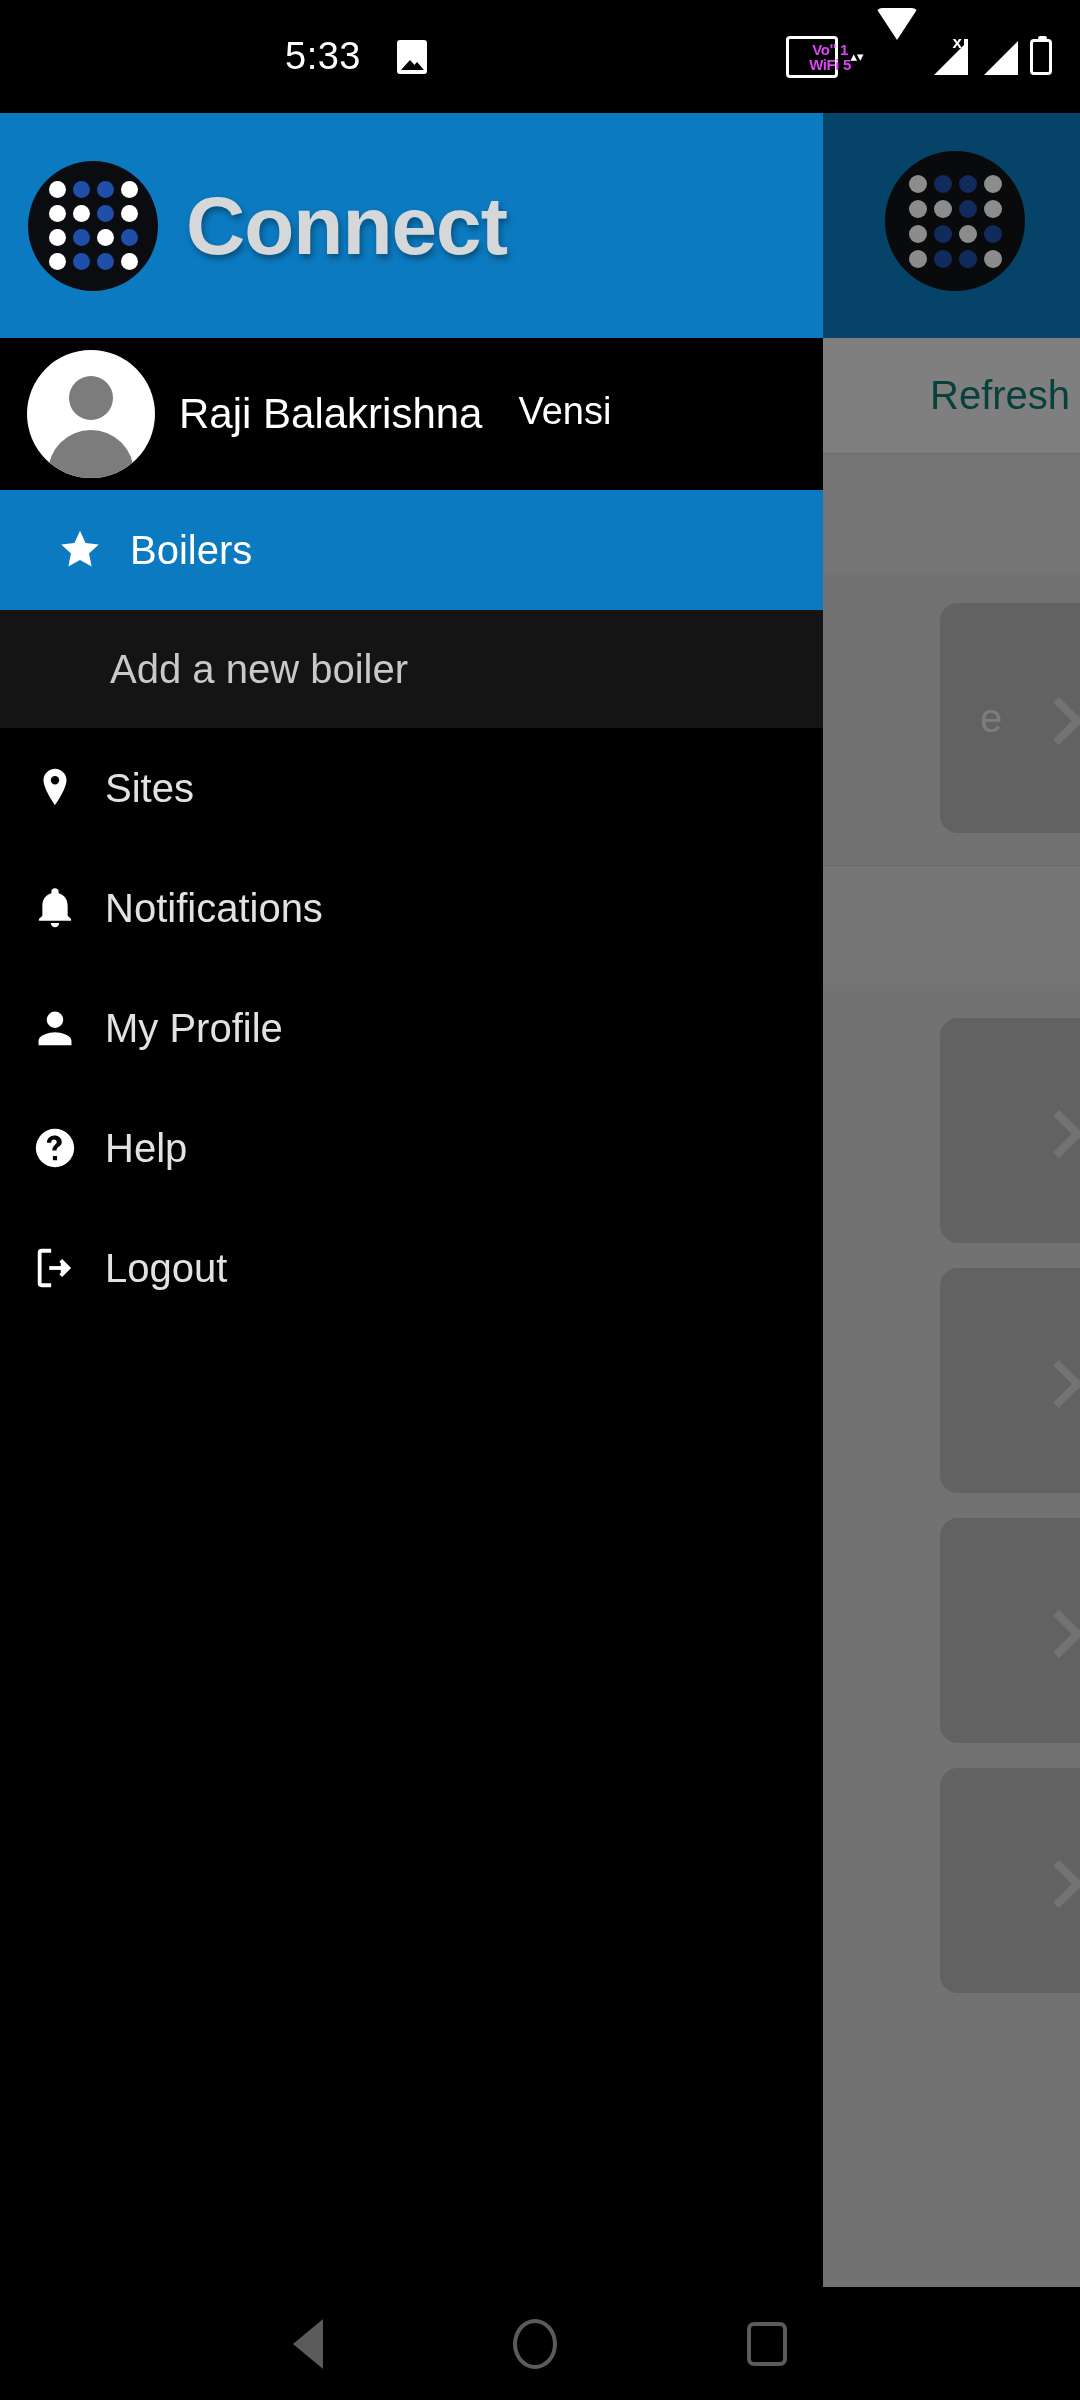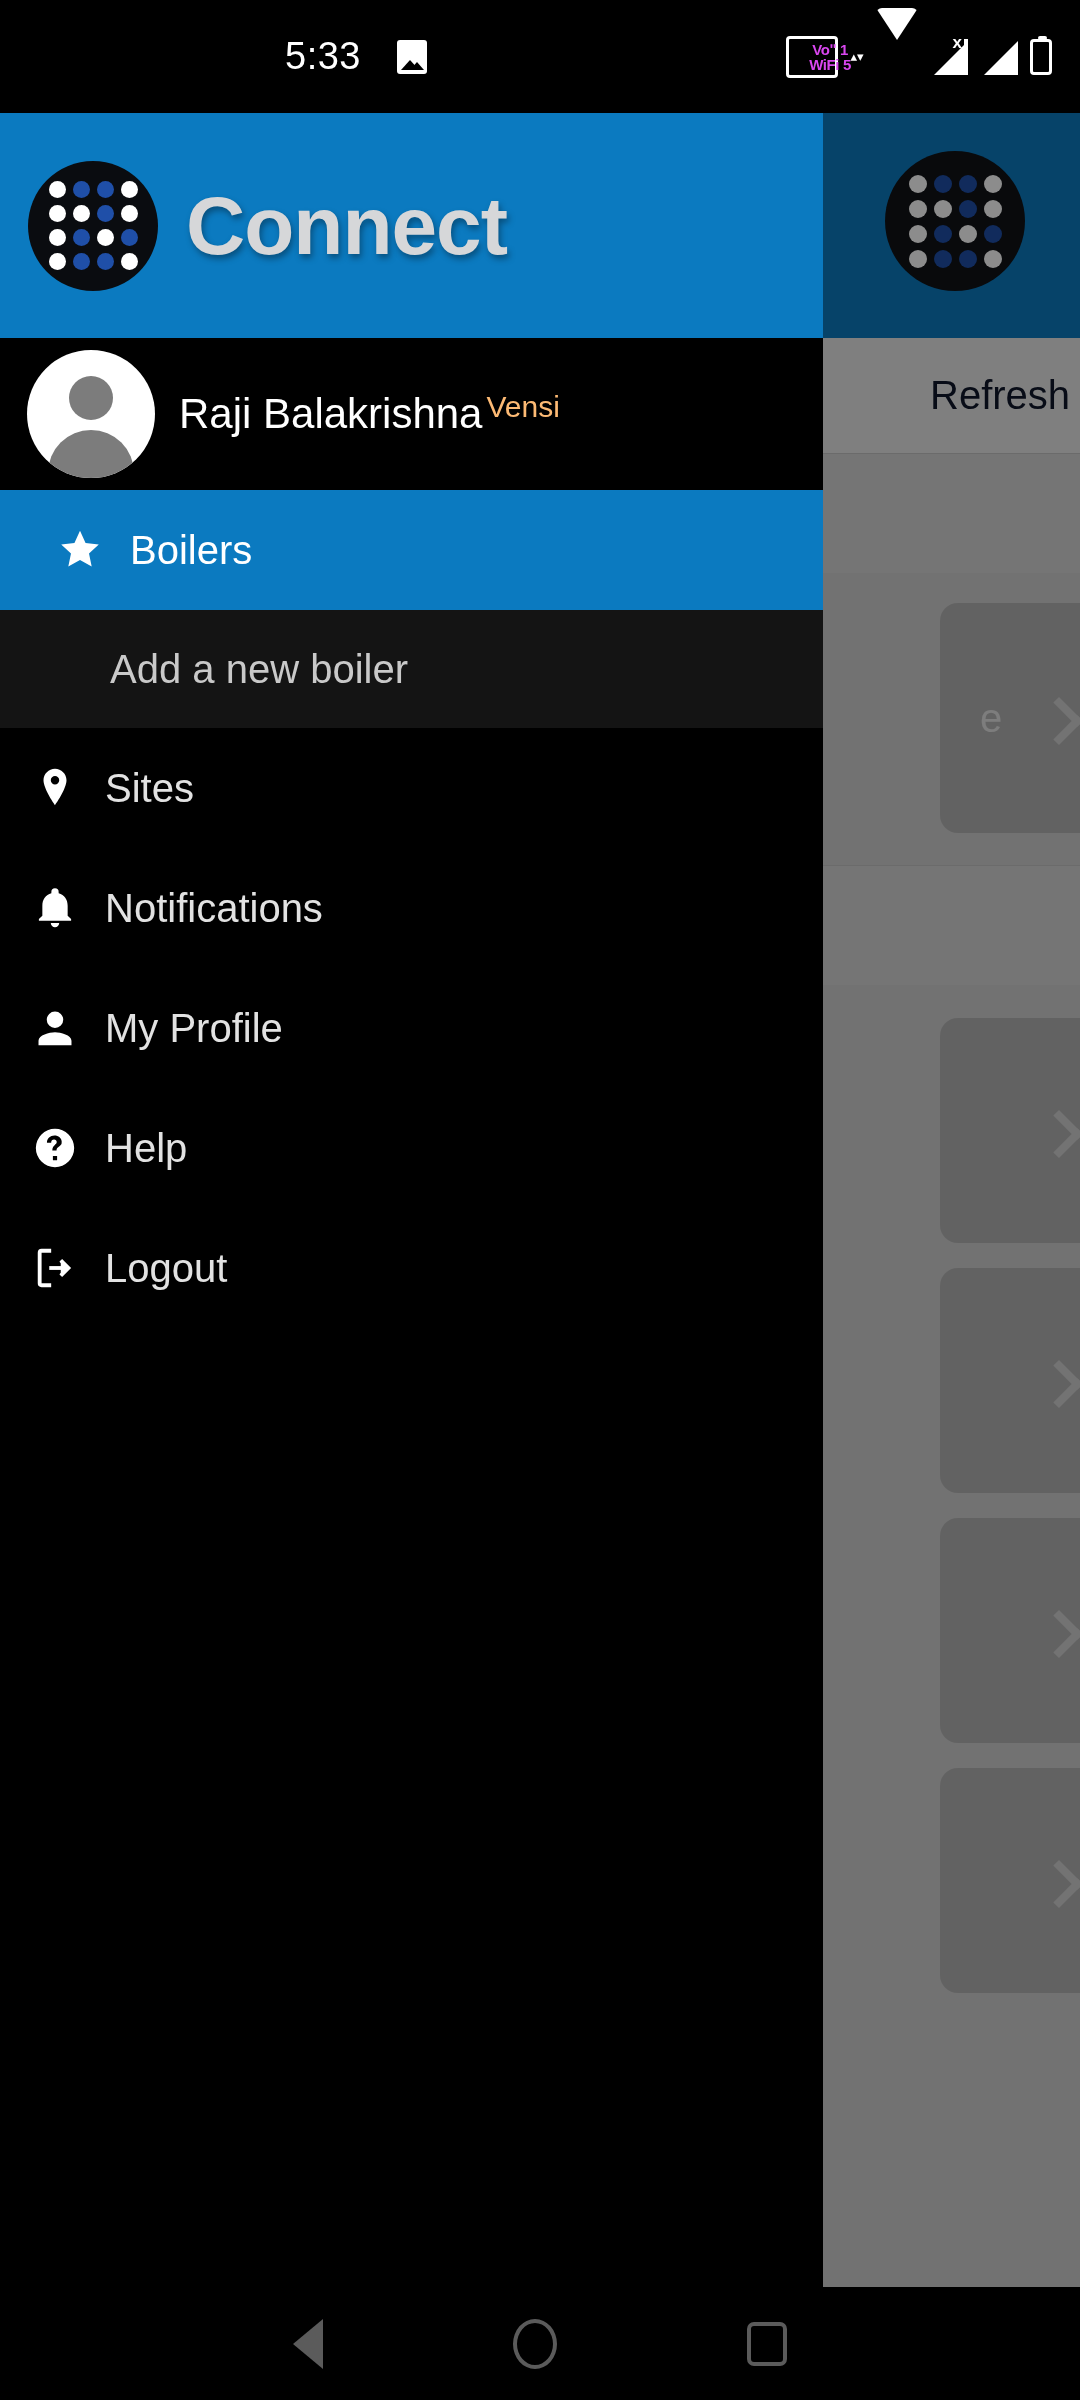--- a/index.html
+++ b/index.html
@@ -56,21 +56,21 @@
     position:absolute; right:55px; top:38px; width:140px; height:140px;
     border-radius:50%; background:#111317; display:flex; align-items:center; justify-content:center;
   }
   .dotgrid{ display:grid; grid-template-columns:repeat(4,1fr); gap:7px; }
   .dotgrid i{ display:block; width:18px;height:18px;border-radius:50%; }
 
   #bg-refresh{
     position:absolute; left:0; top:225px; width:1080px; height:115px;
     background:#e8e8e8; display:flex; align-items:center;
   }
-  #bg-refresh .lbl{ margin-left:930px; font-size:40px; color:#0f172a; white-space:nowrap; }
+  #bg-refresh .lbl{ margin-left:930px; font-size:40px; color:#0f766e; white-space:nowrap; }
 
   .bg-row{
     position:absolute; left:0; width:1080px; background:#d6d6d6;
     border-top:1px solid #c4c4c4; display:flex; align-items:center; justify-content:center;
   }
   .bg-chev-d{ width:40px;height:40px;position:relative; }
   .bg-chev-d:before{
     content:""; position:absolute; left:5px; top:8px; width:26px;height:26px;
     border-right:8px solid #4a4a4a; border-bottom:8px solid #4a4a4a; transform:rotate(45deg);
   }
@@ -115,21 +115,21 @@
   #avatar{
     margin-left:27px; width:128px;height:128px;border-radius:50%;
     background:#fff; position:relative; overflow:hidden; flex:none;
   }
   #avatar .head{ position:absolute; left:50%; top:26px; transform:translateX(-50%);
      width:44px;height:44px;border-radius:50%;background:#7c7c7c;}
   #avatar .body{ position:absolute; left:50%; top:80px; transform:translateX(-50%);
      width:86px;height:64px;border-radius:43px 43px 0 0;background:#7c7c7c;}
   #profile-text{ margin-left:24px; display:flex; flex-direction:row; gap:4px; }
   #profile-name{ font-size:42px; color:#fff; }
-  #profile-sub{ font-size:30px; color:#fdba74; }
+  #profile-sub{ font-size:38px; color:#ffffff;margin-left:32px; }
 
   
   #nav{ position:absolute; left:0; top:377px; width:935px; }
   .navrow{
     position:relative; width:935px; display:flex; align-items:center;
     background:#000; height:120px;
   }
   .navrow.active{ background:#0b7ac0;padding-left:25px; }
   .navrow.sub{ background:#141414; height:118px; }
   .nav-ico{ width:56px; display:flex; align-items:center; justify-content:center; margin-left:27px; flex:none; }

